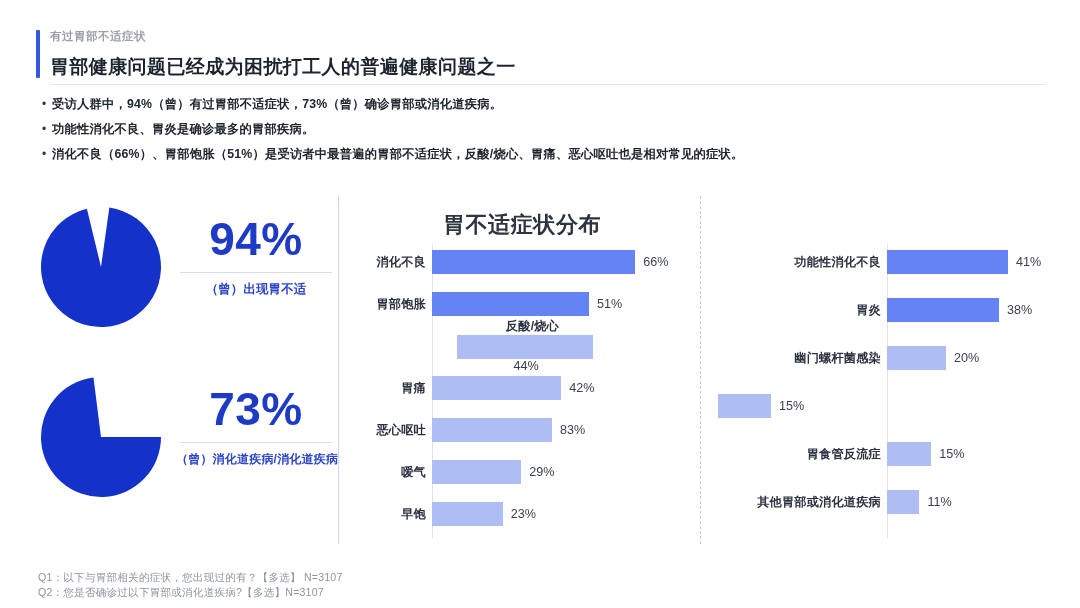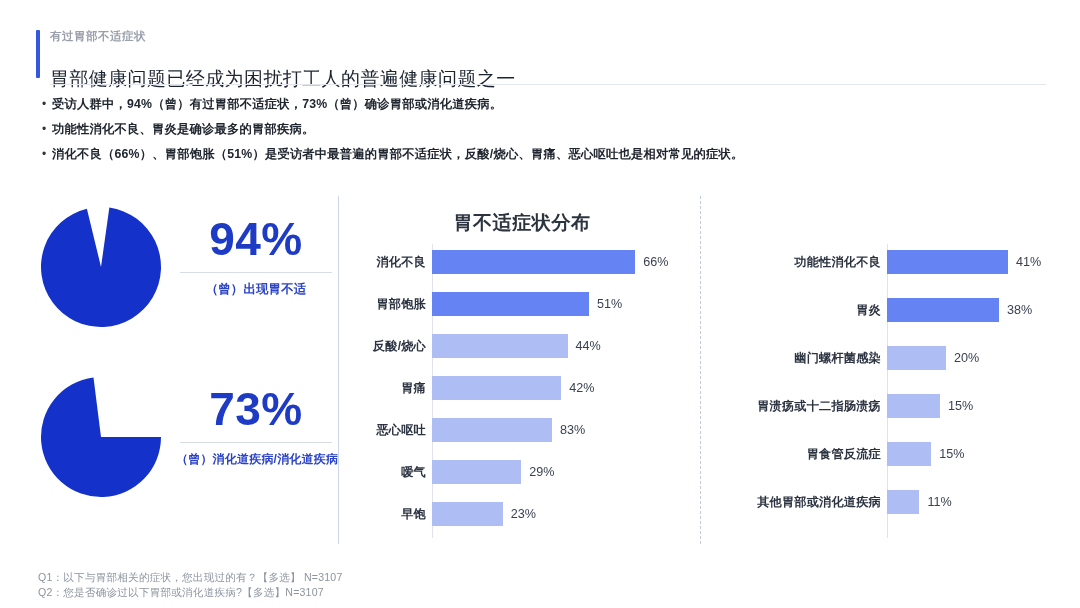--- a/index.html
+++ b/index.html
@@ -16,22 +16,22 @@
   .eyebrow-row { display: flex; align-items: center; height: 20px; }
   .accent-bar {
     width: 4px; height: 48px; background: #3358e0; border-radius: 1px;
     position: absolute; left: 0px; top: 4px;
   }
   .eyebrow {
     font-size: 11.5px; color: #9aa0ab; font-weight: 700;
     letter-spacing: .5px; margin-left: 14px; line-height: 20px;
   }
   .headline {
-    margin-left: 14px; margin-top: 20px;
-    font-size: 19px; font-weight: 400; color: #1c2430; letter-spacing: .4px;
+    margin-left: 14px; margin-top: 8px;
+    font-size: 19px; font-weight: 700; color: #1c2430; letter-spacing: .4px;
   }
   .hr-under-title {
     position: absolute; left: 14px; top: 58px; width: 996px;
     height: 1px; background: #e3e6ec;
   }
 
   
   .bullets { position: absolute; left: 42px; top: 96px; width: 1000px; }
   .bullet { display: flex; align-items: flex-start; margin-bottom: 8px; }
   .bullet .dot {
@@ -67,21 +67,21 @@
   .pie-rule { width: 152px; height: 1px; background: #d8dde6; margin: 6px auto 0 auto; }
   .pie-sub {
     margin-top: 8px; font-size: 12.4px; font-weight: 700;
     color: #2b43c7; text-align: center; letter-spacing: .2px; white-space: nowrap;
   }
   .pie-sub.wide { font-size: 12px; }
 
   
   .chart { position: absolute; }
   .chart-title {
-    font-size: 19px; font-weight: 700; color: #2c3440;
+    font-size: 22px; font-weight: 700; color: #2c3440;
     text-align: center; letter-spacing: .6px;
   }
   .axis-line { position: absolute; width: 1px; background: #e0e3e9; }
   .bar-row { position: absolute; display: flex; align-items: center; height: 24px; }
   .bar-label {
     font-size: 12.2px; font-weight: 700; color: #2b3240;
     text-align: right; white-space: nowrap; letter-spacing: .2px;
   }
   .bar-track { position: relative; height: 24px; }
   .bar-fill { height: 24px; }
@@ -185,21 +185,21 @@
           </div>
           <div class="bar-value">66%</div>
         </div>
         <div class="bar-row" style="top: 82px;">
           <div class="bar-label">胃部饱胀</div>
           <div class="bar-track">
             <div class="bar-fill" style="width: 157.08px; background: rgb(101, 131, 242);"></div>
           </div>
           <div class="bar-value">51%</div>
         </div>
-        <div class="bar-row" style="top: 124px;">
+        <div class="bar-row" style="top: 108px; flex-direction: column;">
           <div class="bar-label">反酸/烧心</div>
           <div class="bar-track">
             <div class="bar-fill" style="width: 135.52px; background: rgb(174, 190, 245);"></div>
           </div>
           <div class="bar-value">44%</div>
         </div>
         <div class="bar-row" style="top: 166px;">
           <div class="bar-label">胃痛</div>
           <div class="bar-track">
             <div class="bar-fill" style="width: 129.36px; background: rgb(174, 190, 245);"></div>
@@ -248,21 +248,20 @@
           <div class="bar-value">38%</div>
         </div>
         <div class="bar-row" style="top: 136px;">
           <div class="bar-label">幽门螺杆菌感染</div>
           <div class="bar-track">
             <div class="bar-fill" style="width: 59px; background: rgb(174, 190, 245);"></div>
           </div>
           <div class="bar-value">20%</div>
         </div>
         <div class="bar-row" style="top: 184px;">
-          <div class="bar-label">胃溃疡或十二指肠溃疡</div>
           <div class="bar-track">
             <div class="bar-fill" style="width: 53.1px; background: rgb(174, 190, 245);"></div>
           </div>
           <div class="bar-value">15%</div>
         </div>
         <div class="bar-row" style="top: 232px;">
           <div class="bar-label">胃食管反流症</div>
           <div class="bar-track">
             <div class="bar-fill" style="width: 44.25px; background: rgb(174, 190, 245);"></div>
           </div>

